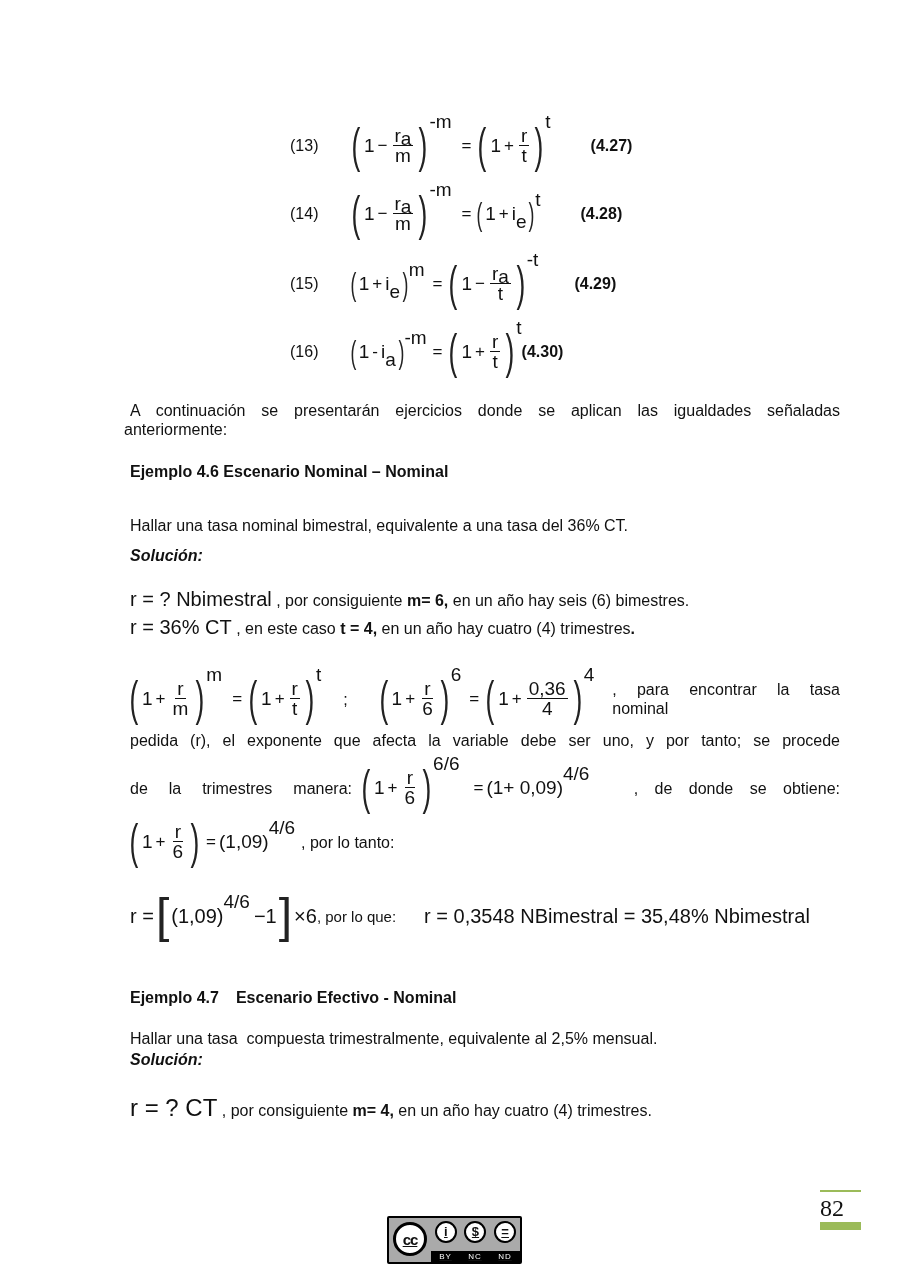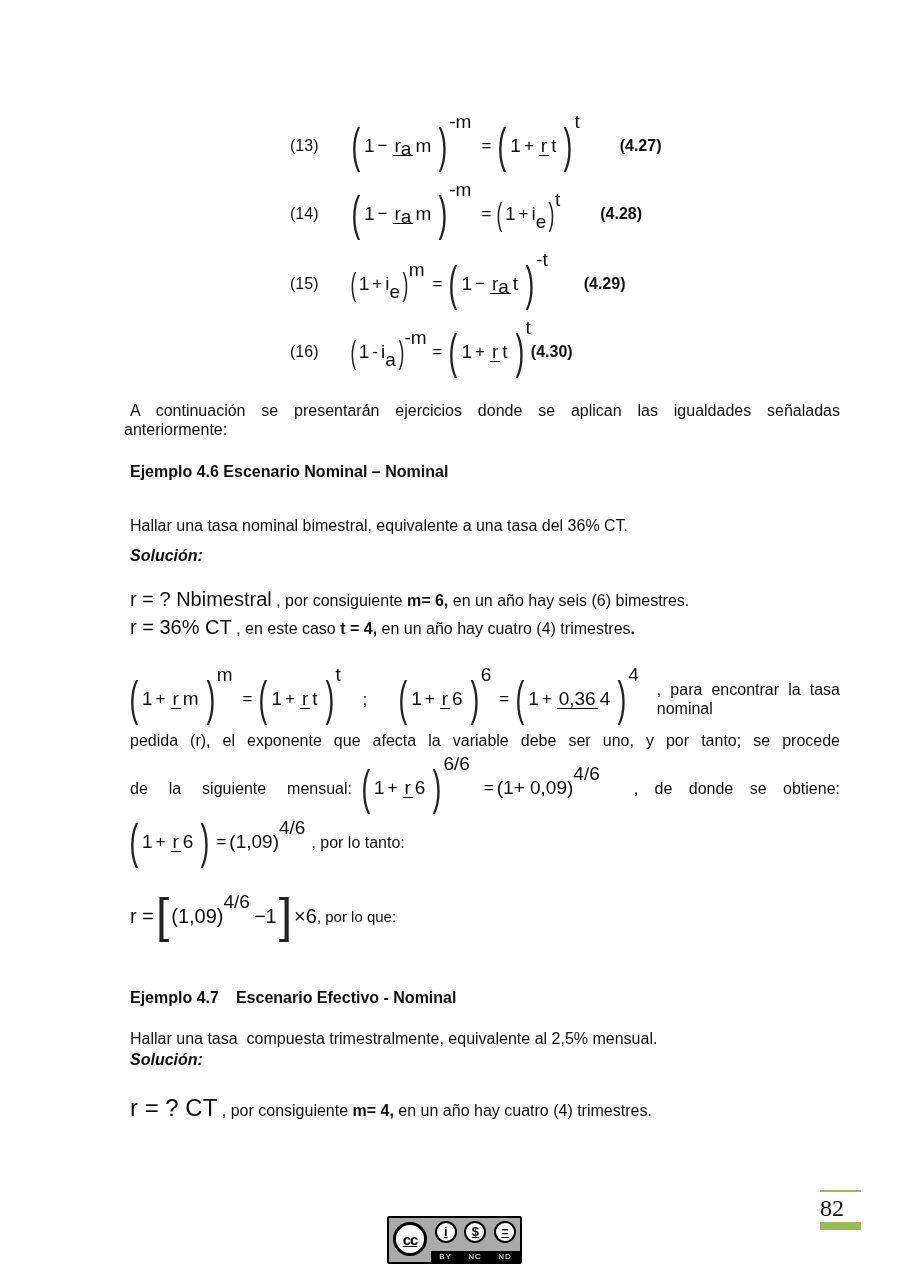--- a/index.html
+++ b/index.html
@@ -10,21 +10,21 @@
   .bold { font-weight:bold; }
   .ital { font-style:italic;text-align:center; }
   .math { font-family:"Liberation Sans", sans-serif; font-size:19px; }
   .just { text-align:justify; text-align-last:justify; }
 
   
   .eq { display:inline-flex; align-items:center; white-space:nowrap; }
   .paren { display:inline-block; font-weight:200; transform:scaleX(0.55); line-height:1; color:#222; }
   .big { font-size:48px; }
   .med { font-size:32px; }
-  .frac { display:inline-flex; flex-direction:row; align-items:center; margin:0 2px; }
+  .frac { display:inline-flex; flex-direction:column; align-items:center; margin:0 2px; }
   .frac .num { border-bottom:1.2px solid #111; padding:0 2px; line-height:19px; }
   .frac .den { line-height:20px; padding:0 2px; }
   .sup { font-size:19px; position:relative; top:-24px; margin-left:-2px; }
   .sup-s { font-size:19px; position:relative; top:-14px; margin-left:-2px; }
   .sub { font-size:19px; position:relative; top:8px; }
   .op { margin:0 3px; font-size:17px; }
   .eqnum { font-size:16px; }
   .eqtag { font-size:16px; font-weight:bold; }
 
   .cc-badge { background:#aaa; border:2px solid #000; border-radius:2px; display:flex; }
@@ -188,21 +188,21 @@
       </span>
     <span class="paren big">)</span>
       <span class="sup">4</span>
   </span>
   <span class="txt just" style="flex:1; margin-left:18px; word-spacing:4px;">, para encontrar la tasa nominal</span>
 </div>
 
 <div class="abs txt just" style="left:130px; top:731px; width:710px;">pedida (r), el exponente que afecta la variable debe ser uno, y por tanto; se procede</div>
 
 <div class="abs" style="left:130px; top:758px; width:710px; height:60px; display:flex; align-items:center;">
-  <span class="txt just" style="width:222px; word-spacing:8px;">de la siguiente mensual:</span>
+  <span class="txt just" style="width:222px; word-spacing:8px;">de la trimestres manera:</span>
   <span class="eq math" style="margin-left:6px;">
     <span class="paren big">(</span>
       <span>1</span>
       <span class="op">+</span>
     <span class="frac">
         <span class="num">r</span>
         <span class="den">6</span>
       </span>
     <span class="paren big">)</span>
       <span class="sup">6/6</span>
@@ -232,20 +232,21 @@
 
 <div class="abs" style="left:130px; top:888px; height:56px; display:flex; align-items:center; white-space:nowrap;">
   <span class="math" style="font-size:20px;">r =</span>
   <span class="paren big" style="transform:none; font-weight:100; margin:0 2px;">[</span>
   <span class="math" style="font-size:20px;">(1,09)</span>
     <span class="math sup-s" style="margin-left:0;">4/6</span>
   <span class="math" style="font-size:20px; margin-left:4px;">−1</span>
   <span class="paren big" style="transform:none; font-weight:100; margin:0 2px;">]</span>
   <span class="math" style="font-size:20px;">×6</span>
   <span class="txt" style="font-size:15px;">, por  lo que:</span>
+  <span class="math" style="font-size:20px; margin-left:28px;">r = 0,3548 NBimestral  =  35,48% Nbimestral</span>
 </div>
 
 <div class="abs txt bold" style="left:130px; top:988px;">
   <span>Ejemplo 4.7</span><span style="margin-left:17px;">Escenario Efectivo - Nominal</span>
 </div>
 <div class="abs txt" style="left:130px; top:1029px; white-space:pre;">Hallar una tasa  compuesta trimestralmente, equivalente al 2,5% mensual.</div>
 <div class="abs txt bold ital" style="left:130px; top:1050px;">Solución:</div>
 <div class="abs" style="left:130px; top:1094px; white-space:nowrap;">
   <span class="math" style="font-size:24px;">r = ? CT</span><span class="txt"> , por consiguiente </span><span class="txt bold">m= 4,</span><span class="txt"> en un año hay cuatro (4) trimestres.</span>
 </div>

